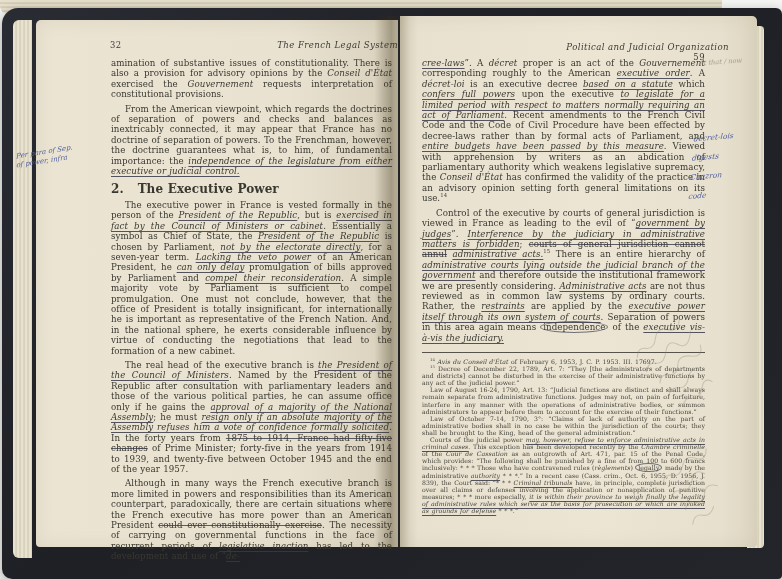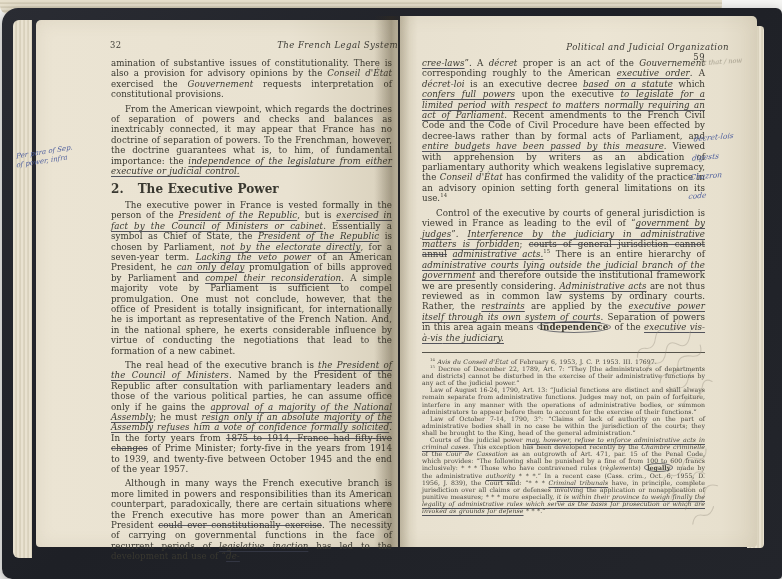--- a/index.html
+++ b/index.html
@@ -42,21 +42,21 @@
   .blk-p + .blk-p{margin-top:4px;}
   .blk-p.indent{text-indent:14px;}
   .blk-h{font-weight:bold;font-size:12px;margin:8px 0 5px 0;text-align:left;text-indent:0;}
   .h-num{margin-right:14px;}
   
   .seg-i{font-style:italic;margin-top:19px;}
   .seg-u{text-decoration:underline;text-decoration-color:rgba(55,58,72,.85);text-underline-offset:1.5px;font-style:italic;}
   .seg-iu{font-style:italic;text-decoration:underline;text-decoration-color:rgba(55,58,72,.85);text-underline-offset:1.5px;}
   .seg-st{text-decoration:line-through;text-decoration-color:rgba(55,58,72,.8);}
   .seg-sup{vertical-align:super;font-size:.62em;line-height:0;}
-  .seg-circ{border:1px solid rgba(60,62,75,.7);border-radius:50%;padding:0 2px;font-weight:bold;}
+  .seg-circ{border:1px solid rgba(60,62,75,.7);border-radius:50%;padding:0 2px;}
   
   .fnrule{position:absolute;left:22px;top:336px;width:283px;border-top:1px solid #55534b;}
   #right-footnotes{left:22px;top:342px;width:283px;font-size:6.2px;line-height:7.1px;
         letter-spacing:.05px;color:#44433b;}
   .fn{text-indent:8px;margin:0;}
   
   .ann{position:absolute;font-style:italic;pointer-events:none;}
   .ink{color:#52629e;font-size:7px;line-height:9px;font-family:"DejaVu Serif",serif;}
   .ann-left-ink{left:16px;top:148px;transform:rotate(-9deg) skewX(-8deg);}
   .ann-right-ink{left:691px;top:128px;font-size:7.5px;line-height:19px;transform:rotate(-5deg) skewX(-10deg);}

